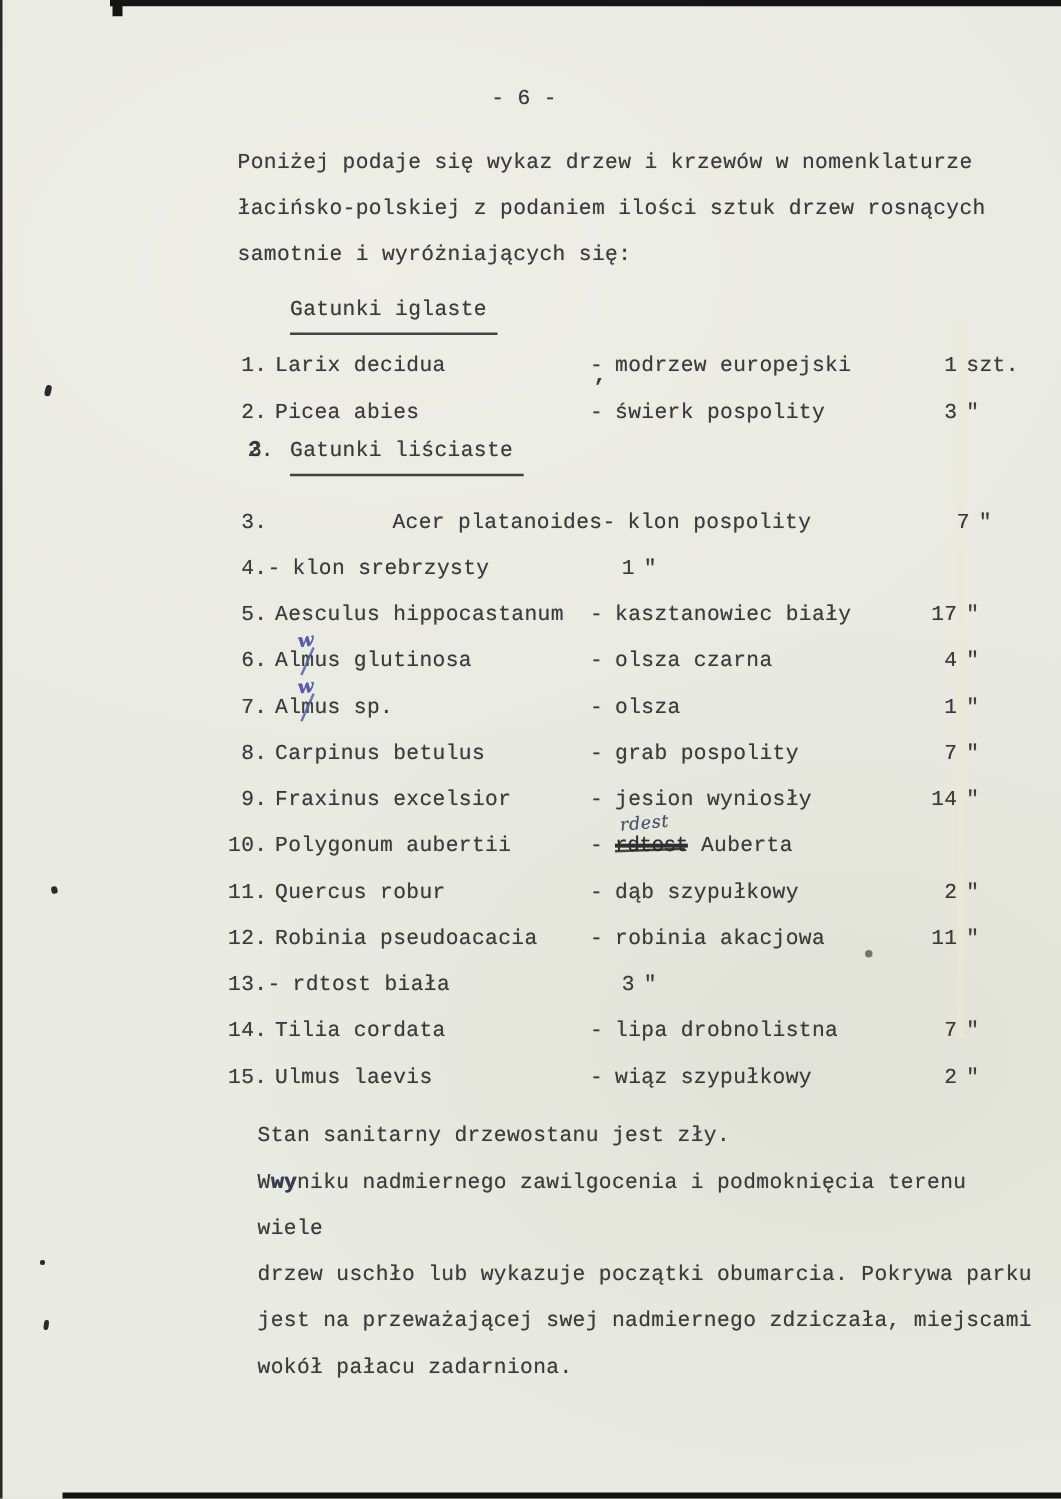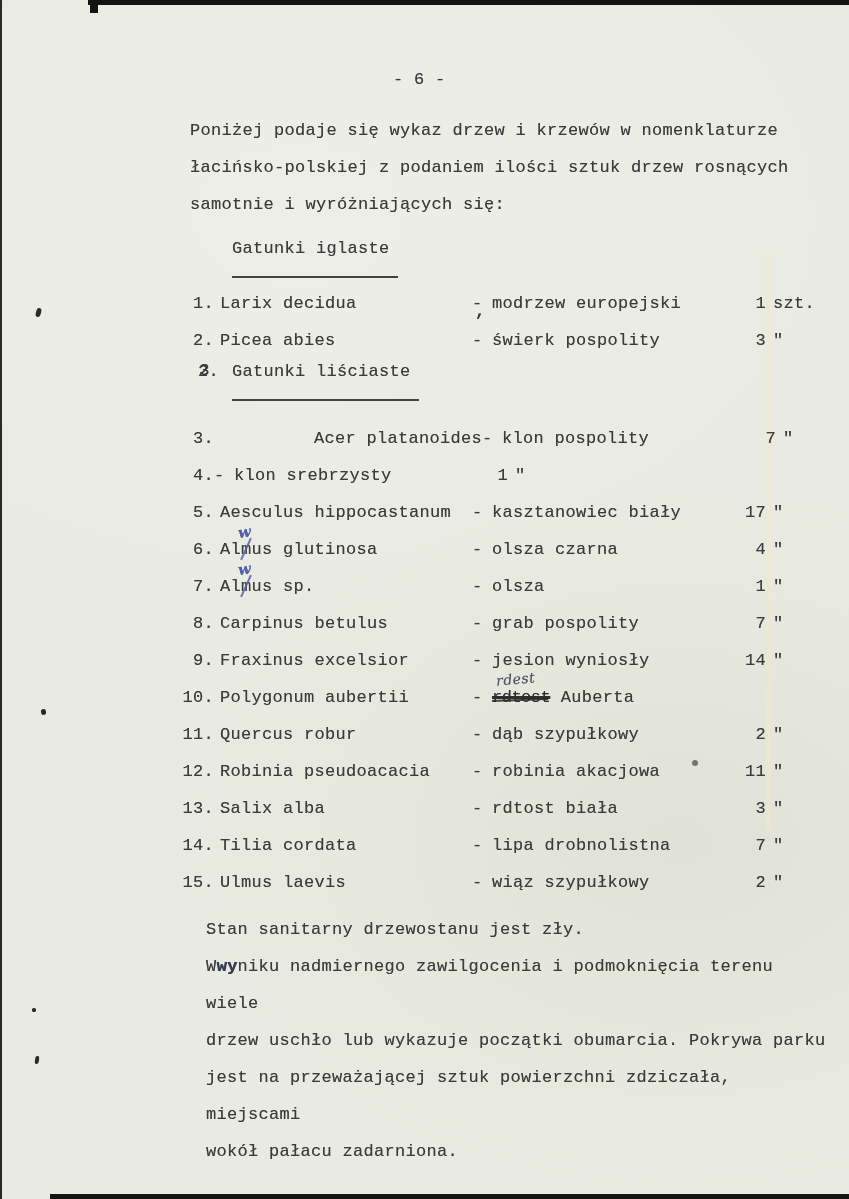--- a/index.html
+++ b/index.html
@@ -12,21 +12,21 @@
       radial-gradient(900px 600px at 35% 18%, rgba(255,255,255,0.22), rgba(255,255,255,0) 70%),
       radial-gradient(700px 500px at 80% 70%, rgba(210,212,196,0.35), rgba(210,212,196,0) 70%),
       var(--paper);
   }
   .tw{font-size:17px;letter-spacing:0.3px;text-shadow:0 0 0.6px rgba(59,59,59,0.55);}
   .content{position:absolute;left:182px;top:70px;width:648px;}
   .page-num{margin-left:211px;}
   .intro{margin:23px 0 0 8px;line-height:37px;}
   .h1{margin:16px 0 0 50px;}
   .h2{margin:11px 0 0 16px;}
-  .underlined{display:inline-block;border-bottom:2px solid rgba(52,52,52,0.92);padding:0 8px 18px 0;}
+  .underlined{display:inline-block;border-bottom:2px solid rgba(52,52,52,0.92);padding:0 8px 8px 0;}
   .marker{position:relative;display:inline-block;margin-right:13px;}
   .marker .over{position:absolute;left:1px;top:-1px;text-shadow:0.4px 0.4px 0 rgba(40,40,40,0.8);}
   .rows{margin-top:0;}
   .row{display:flex;line-height:20px;margin-top:17px;}
   .rows2 .row:first-child{margin-top:28px;}
   .rows1 .row:first-child{margin-top:16px;}
   .c-num{width:32px;text-align:right;flex:none;}
   .c-latin{width:252px;margin-left:6px;flex:none;position:relative;white-space:pre;}
   .c-sep{width:20px;flex:none;position:relative;}
   .c-polish{width:246px;flex:none;position:relative;white-space:pre;}
@@ -215,21 +215,20 @@
     <span class="c-latin">Robinia pseudoacacia</span>
     <span class="c-sep">-</span>
     <span class="c-polish">robinia akacjowa</span>
     <span class="c-count">
             <span class="n">11</span>
             <span class="u">"</span>
           </span>
   </div>
         <div class="row tw">
     <span class="c-num">13.</span>
-    <span class="c-latin">Salix alba</span>
     <span class="c-sep">-</span>
     <span class="c-polish">rdtost biała</span>
     <span class="c-count">
             <span class="n">3</span>
             <span class="u">"</span>
           </span>
   </div>
         <div class="row tw">
     <span class="c-num">14.</span>
     <span class="c-latin">Tilia cordata</span>
@@ -249,17 +248,17 @@
             <span class="n">2</span>
             <span class="u">"</span>
           </span>
   </div>
       </div>
 
     <div class="closing tw">
       <div>Stan sanitarny drzewostanu jest zły.</div>
       <div><span>W</span><span class="overtype">wy</span><span>niku nadmiernego zawilgocenia i podmoknięcia terenu wiele</span></div>
       <div>drzew uschło lub wykazuje początki obumarcia. Pokrywa parku</div>
-      <div>jest na przeważającej sztuk powierzchni zdziczała, miejscami</div>
+      <div>jest na przeważającej swej nadmiernego zdziczała, miejscami</div>
       <div>wokół pałacu zadarniona.</div>
     </div>
   </div>
 </div>
 
 </body></html>

